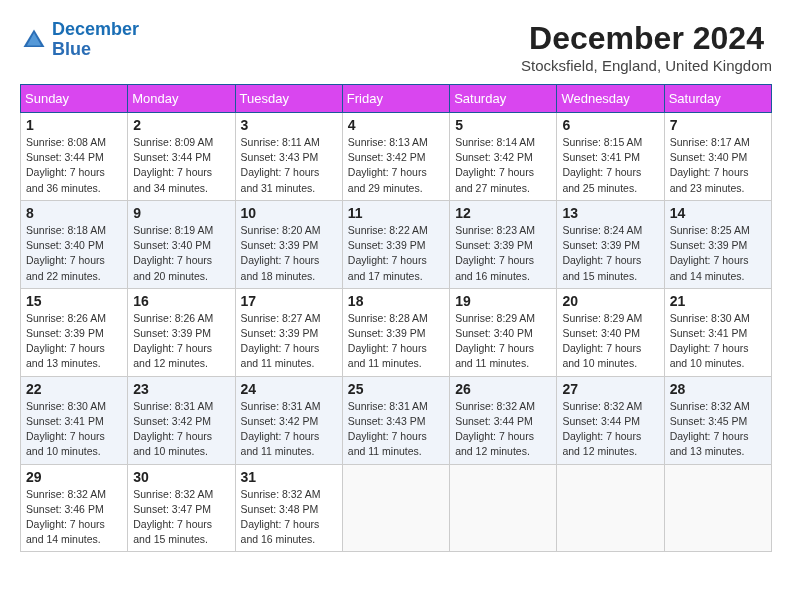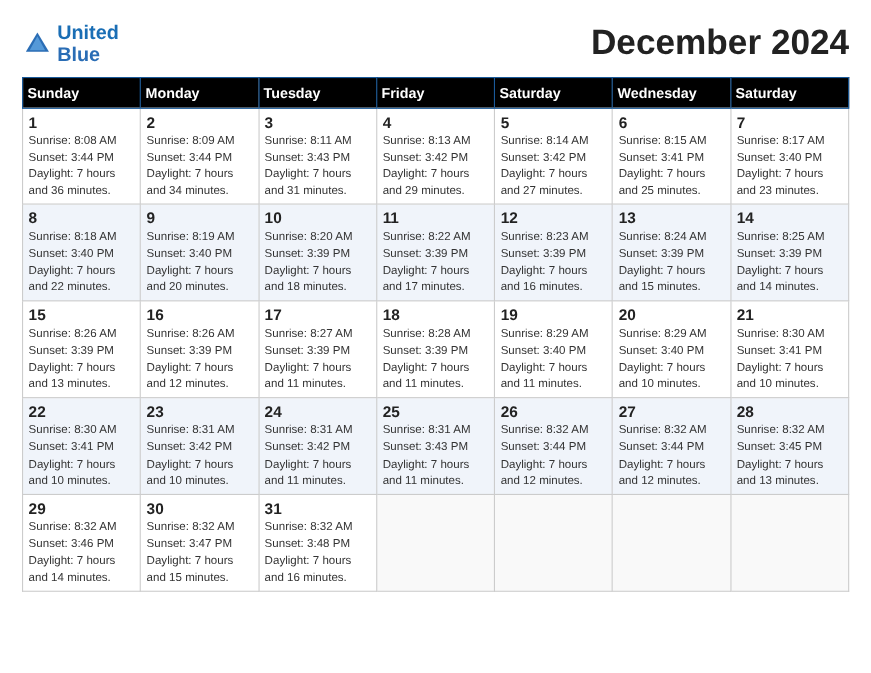--- a/index.html
+++ b/index.html
@@ -45,26 +45,26 @@
     .location {
       font-size: 15px;
       color: #444;
     }
     .calendar {
       width: 100%;
       border-collapse: collapse;
       font-size: 11px;
     }
     .calendar th {
-      background: #000000;
+      background: #d946ef;
       color: #fff;
       padding: 6px 4px;
       text-align: left;
       font-size: 13px;
-      font-weight: bold;
+      font-weight: normal;
       border: 1px solid #1a5a9a;
     }
     .calendar td {
       border: 1px solid #ccc;
       vertical-align: top;
       padding: 4px 5px;
       width: 107px;
       min-height: 80px;
       background: #fff;
     }
@@ -90,26 +90,27 @@
 </head>
 <body>
 
 <div class="header">
   <div class="logo">
     <svg class="logo-icon" viewBox="0 0 40 40">
       <polygon points="20,5 35,30 5,30" fill="#2a6db5"></polygon>
       <polygon points="20,10 30,28 10,28" fill="#5599d8"></polygon>
     </svg>
     <div class="logo-text">
-      <div><span>United</span></div>
+      <div><span>December</span></div>
       <div><span style="color:#2a6db5">Blue</span></div>
     </div>
   </div>
   <div class="title-section">
     <div class="month-year">December 2024</div>
+    <div class="location">Stocksfield, England, United Kingdom</div>
   </div>
 </div>
 
 <table class="calendar">
   <thead>
     <tr>
       <th>Sunday</th>
       <th>Monday</th>
       <th>Tuesday</th>
       <th>Friday</th>

